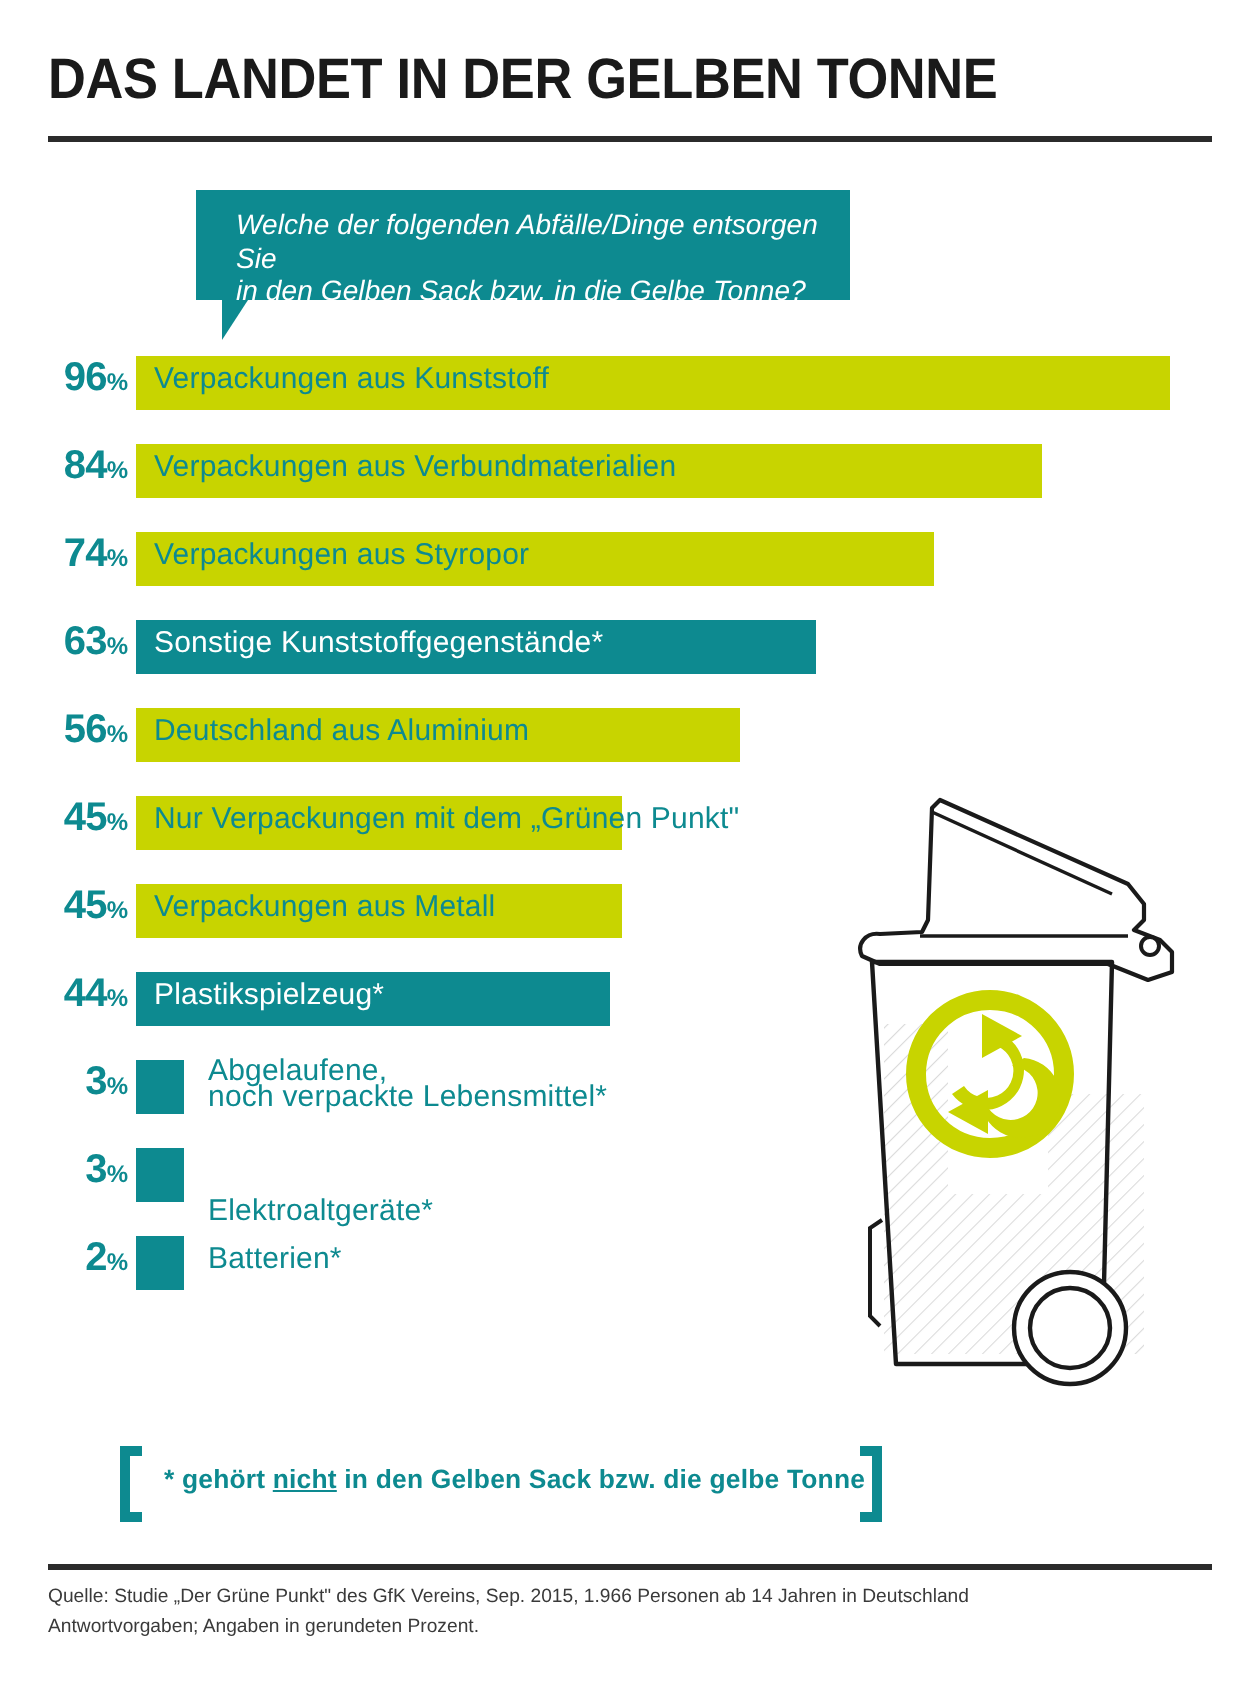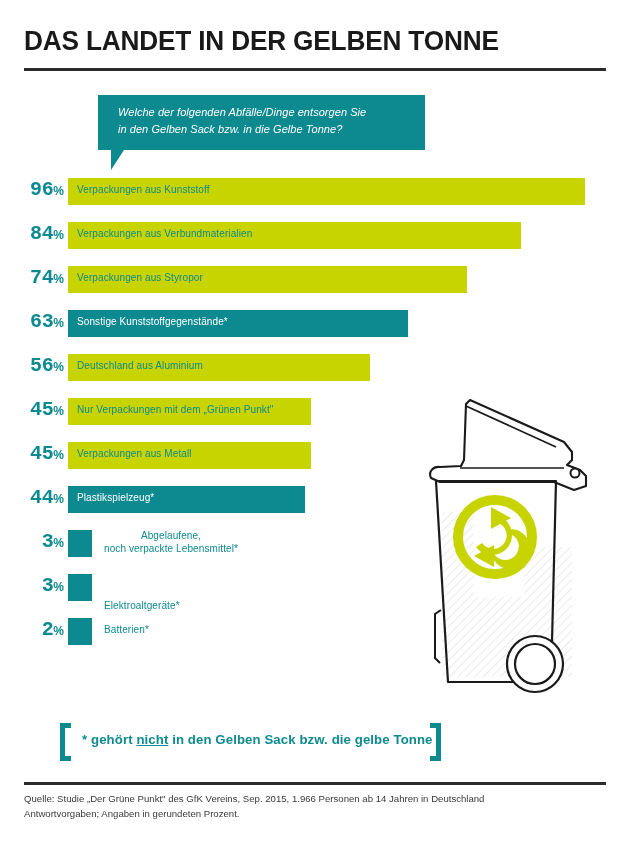--- a/index.html
+++ b/index.html
@@ -51,21 +51,21 @@
     width: 327px;
     height: 55px;
     background: #0d8a90;
   }
   .bubble-text {
     position: absolute;
     left: 20px;
     top: 9px;
     width: 300px;
     font-style: italic;
-    font-size: 11px;
+    font-size: 14px;
     line-height: 16.5px;
     color: #ffffff;
     font-family: "Liberation Sans Narrow", "Liberation Sans", sans-serif;
     white-space: pre-line;
     letter-spacing: 0.05px;
   }
   .bubble-tail {
     position: absolute;
     left: 111px;
     top: 150px;
@@ -93,48 +93,47 @@
     width: 60px;
     text-align: right;
     color: #0d8a90;
     font-family: "Liberation Sans Narrow", "Liberation Sans", sans-serif;
     font-weight: bold;
     white-space: nowrap;
   }
   .pct .num {
     font-size: 20px;
     letter-spacing: -0.4px;
-    font-family: Liberation Mono, monospace;
   }
   .pct .sym {
     font-size: 12px;
     letter-spacing: 0;
   }
   .bar {
     position: absolute;
     left: 68px;
     top: 0;
     height: 27px;
   }
   .bar.green { background: #c8d400; }
   .bar.teal  { background: #0d8a90; }
 
   .bar-label {
     position: absolute;
     left: 77px;
     top: 5px;
-    font-size: 10px;
+    font-size: 15px;
     line-height: 13px;
     white-space: pre-line;
     font-family: "Liberation Sans Narrow", "Liberation Sans", sans-serif;
     letter-spacing: 0.1px;
   }
   .bar-label.inside-green { color: #0d8a90; }
   .bar-label.inside-teal  { color: #ffffff; }
-  .bar-label.outside      { color: #0d8a90; text-align: center; }
+  .bar-label.outside      { color: #0d8a90; }
   .bar-label.two-line     { top: -1px; }
 
   
   .footnote {
     position: absolute;
     left: 60px;
     top: 723px;
     width: 400px;
     height: 38px;
   }

